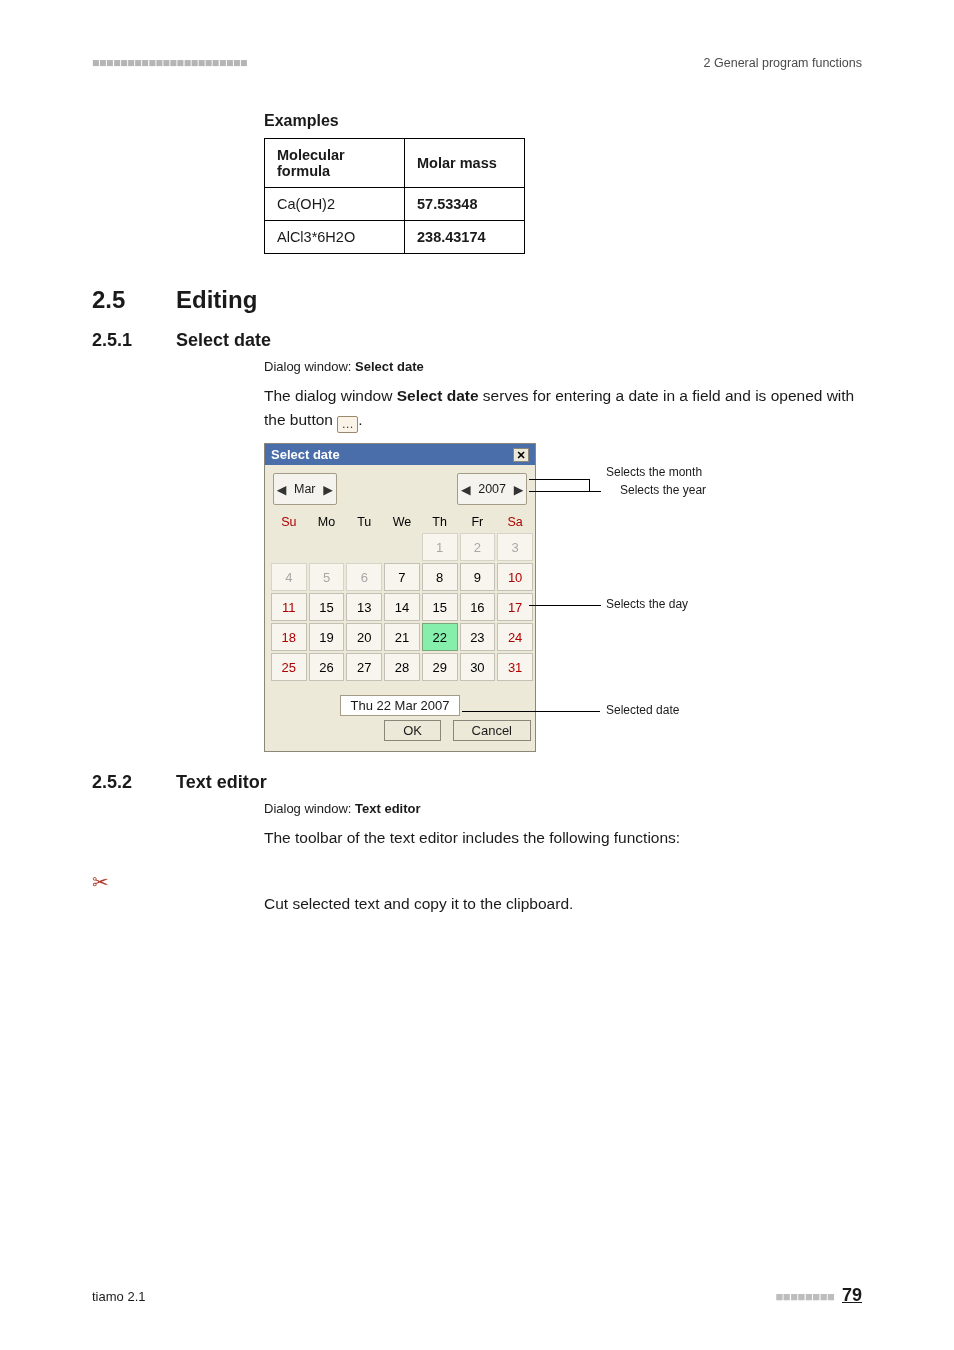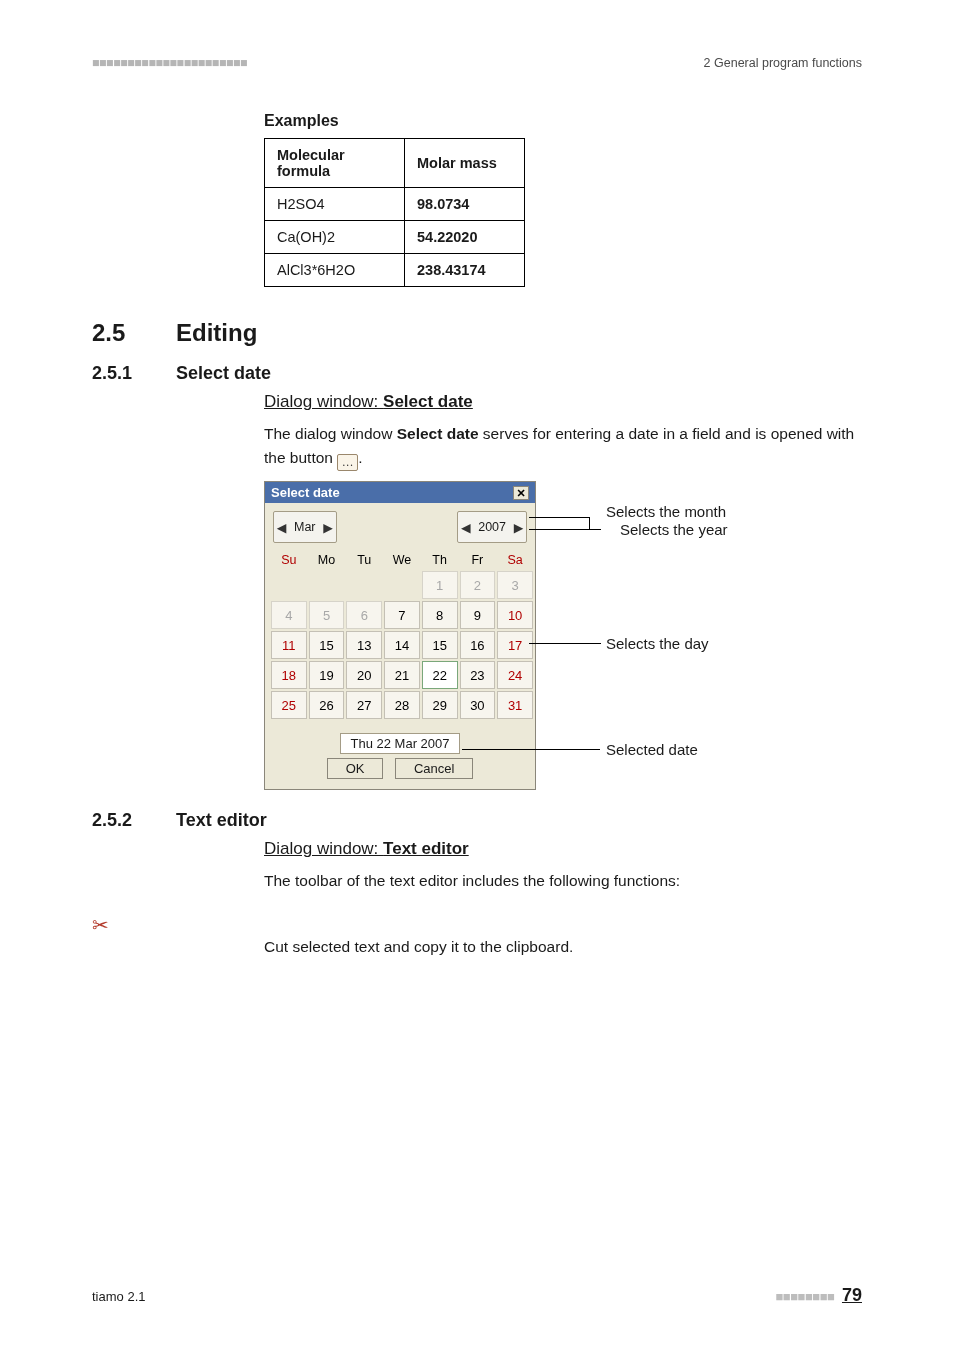--- a/index.html
+++ b/index.html
@@ -50,23 +50,22 @@
     margin: 32px 0 16px 0;
   }
   h2.sec .num { display: inline-block; width: 84px; }
   h3.subsec {
     font-size: 18px;
     font-weight: 700;
     margin: 0 0 8px 0;
   }
   h3.subsec .num { display: inline-block; width: 84px; }
   .dlgwin {
-    font-size: 17px;
+    font-size: 13px;
     margin: 0 0 10px 0;
-    text-decoration: underline;
   }
   .para { font-size: 15.5px; line-height: 1.55; margin: 0 0 10px 0; }
   b { font-weight: 700; }
 
   
   .btnglyph {
     display: inline-block;
     vertical-align: -3px;
     border: 1px solid #9a876c;
     background: #faf4e8;
@@ -131,43 +130,43 @@
     color: #000;
   }
   .cal table.days th.we { color: #b00000; }
   .cal table.days td {
     width: 34px; height: 28px; text-align: center;
     border: 1px solid #c4c0b5; background: #f7f5ee;
     font-size: 13px; color: #000;
   }
   .cal table.days td.we { color: #b00000; }
   .cal table.days td.muted { color: #a8a8a8; border-color: #d6d3c9; }
-  .cal table.days td.sel { background: #ffffff; border-color: #7aa77a; color: #000; }
+  .cal table.days td.sel { background: #86efac; border-color: #7aa77a; color: #000; }
   .cal .seldate {
     margin: 6px auto 4px auto;
     width: 120px;
     text-align: center;
     border: 1px solid #a49c86;
     background: #fff;
     font-size: 13px;
     padding: 2px 0;
   }
-  .cal .okrow { text-align: center; padding: 0 0 10px 0; }
+  .cal .okrow { text-align: right; padding: 0 0 10px 0; }
   .cal .okrow .btn {
     display: inline-block;
     border: 1px solid #8a867a;
     background: #ece9d8;
     padding: 2px 18px;
     font-size: 13px;
     margin: 0 4px;
   }
 
   
   .annots { position: relative; width: 250px; }
-  .annots .item { position: absolute; font-size: 15px; }
+  .annots .item { position: absolute; font-size: 12px; }
   .annots .line {
     position: absolute;
     border-top: 1px solid #000;
   }
   .annots .linev {
     position: absolute;
     border-left: 1px solid #000;
   }
 
   
@@ -207,26 +206,22 @@
     <div class="leftcol"></div>
     <div class="rightcol">
       <h3 class="examples">Examples</h3>
       <table class="molar">
         <tbody>
             <tr>
           <th style="width:140px">Molecular formula</th>
           <th style="width:120px">Molar mass</th>
         </tr>
         <tr>
-          <td>H2SO4</td>
-          <td class="mass">98.0734</td>
-        </tr>
-        <tr>
           <td>Ca(OH)2</td>
-          <td class="mass">54.22020</td>
+          <td class="mass">57.53348</td>
         </tr>
         <tr>
           <td>AlCl3*6H2O</td>
           <td class="mass">238.43174</td>
         </tr>
       </tbody>
         </table>
     </div>
   </div>
 

